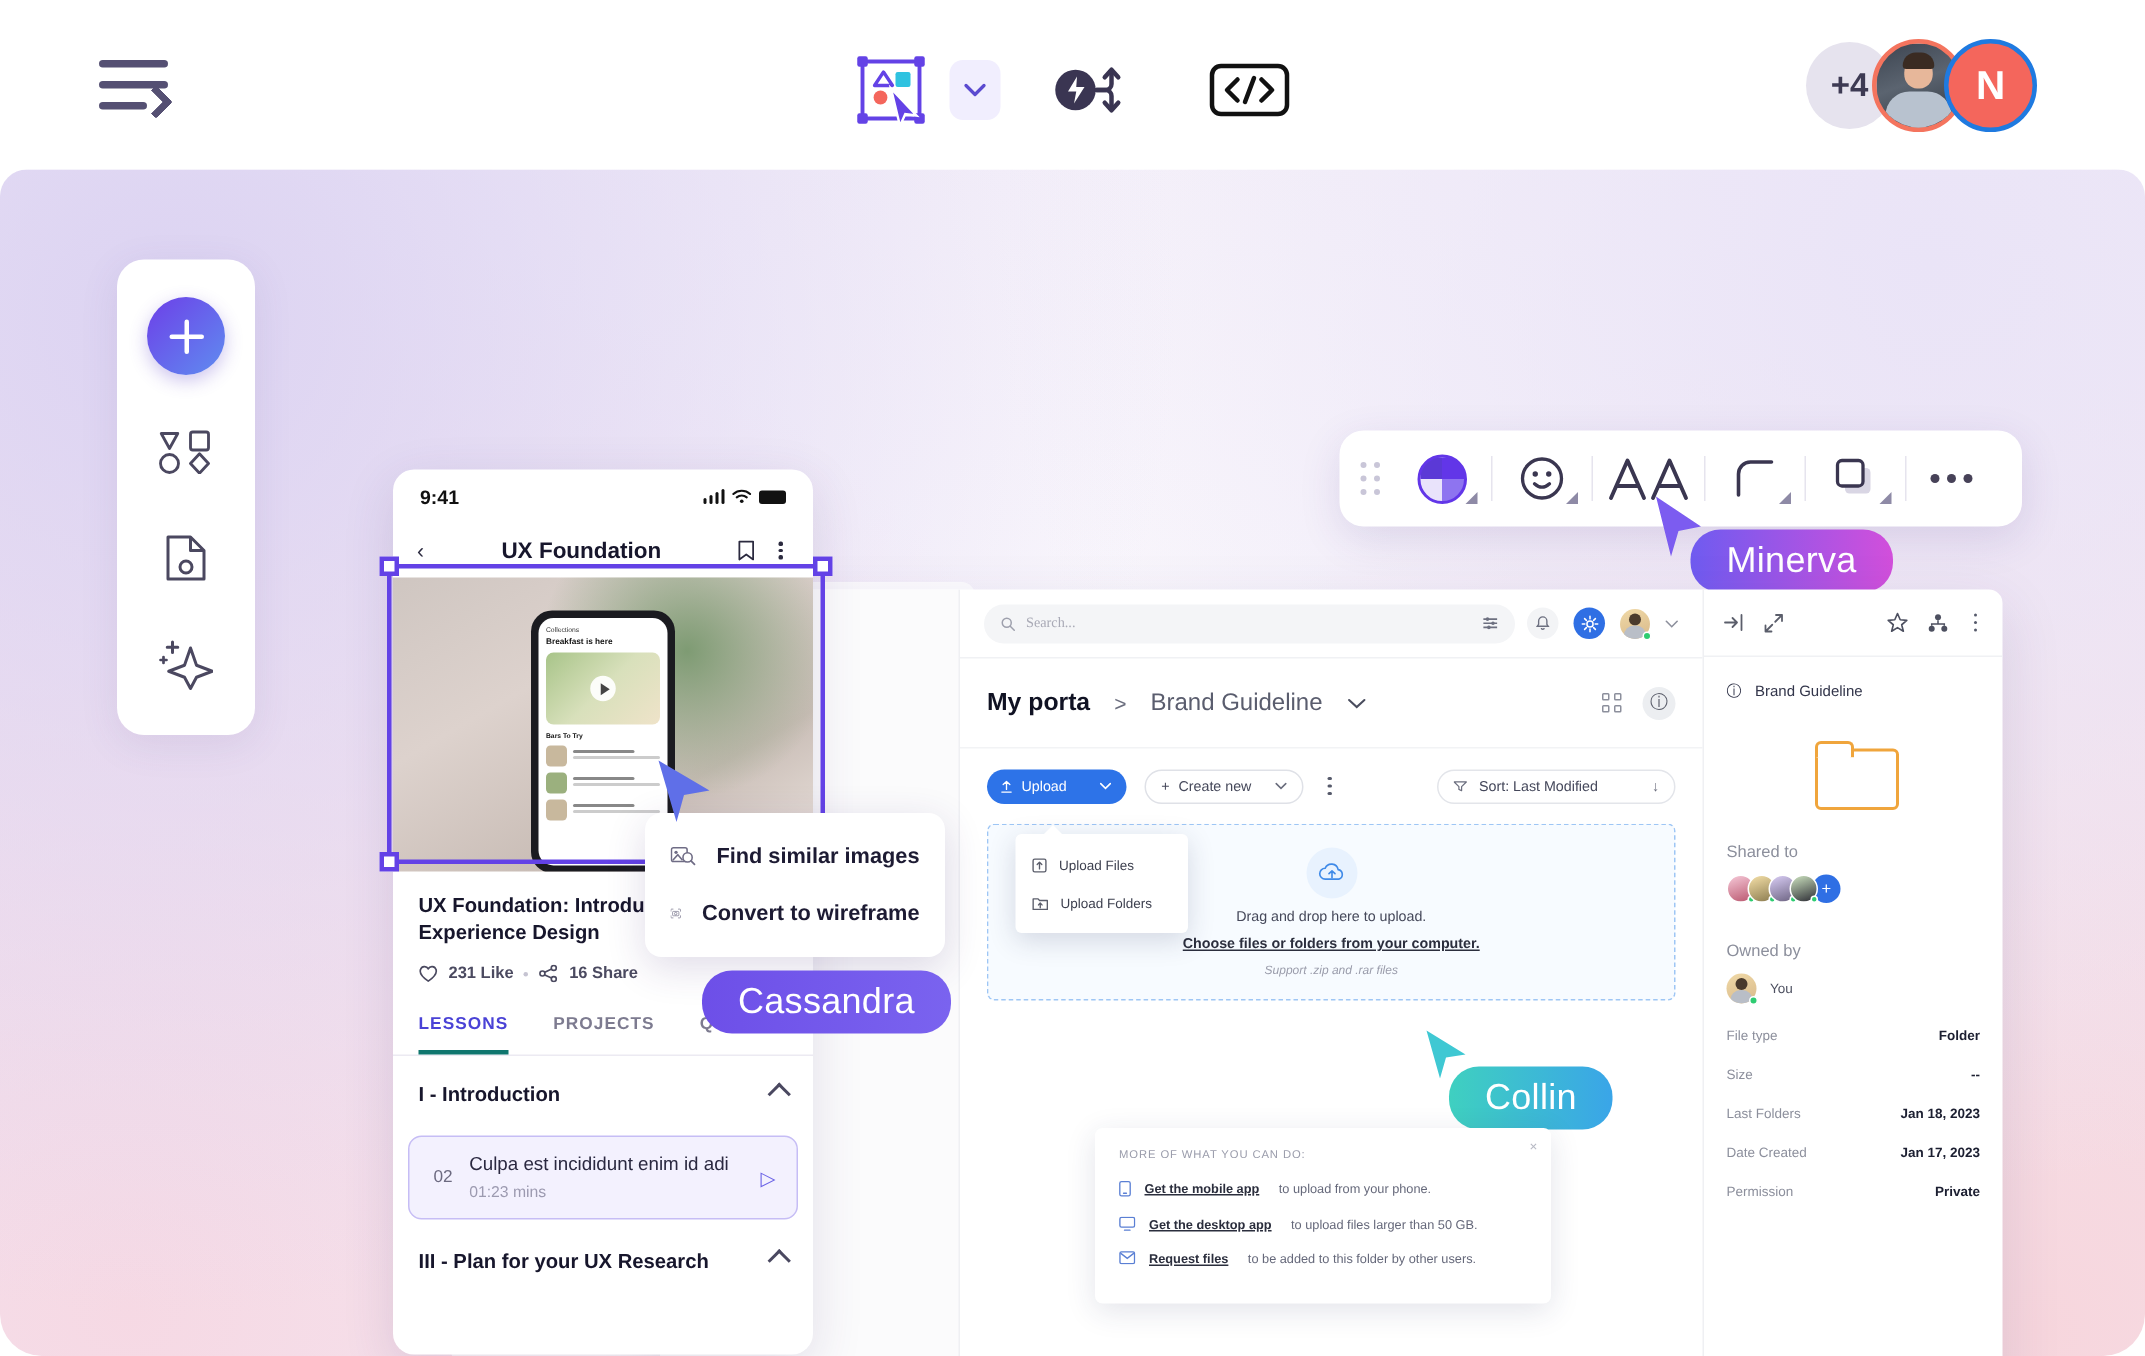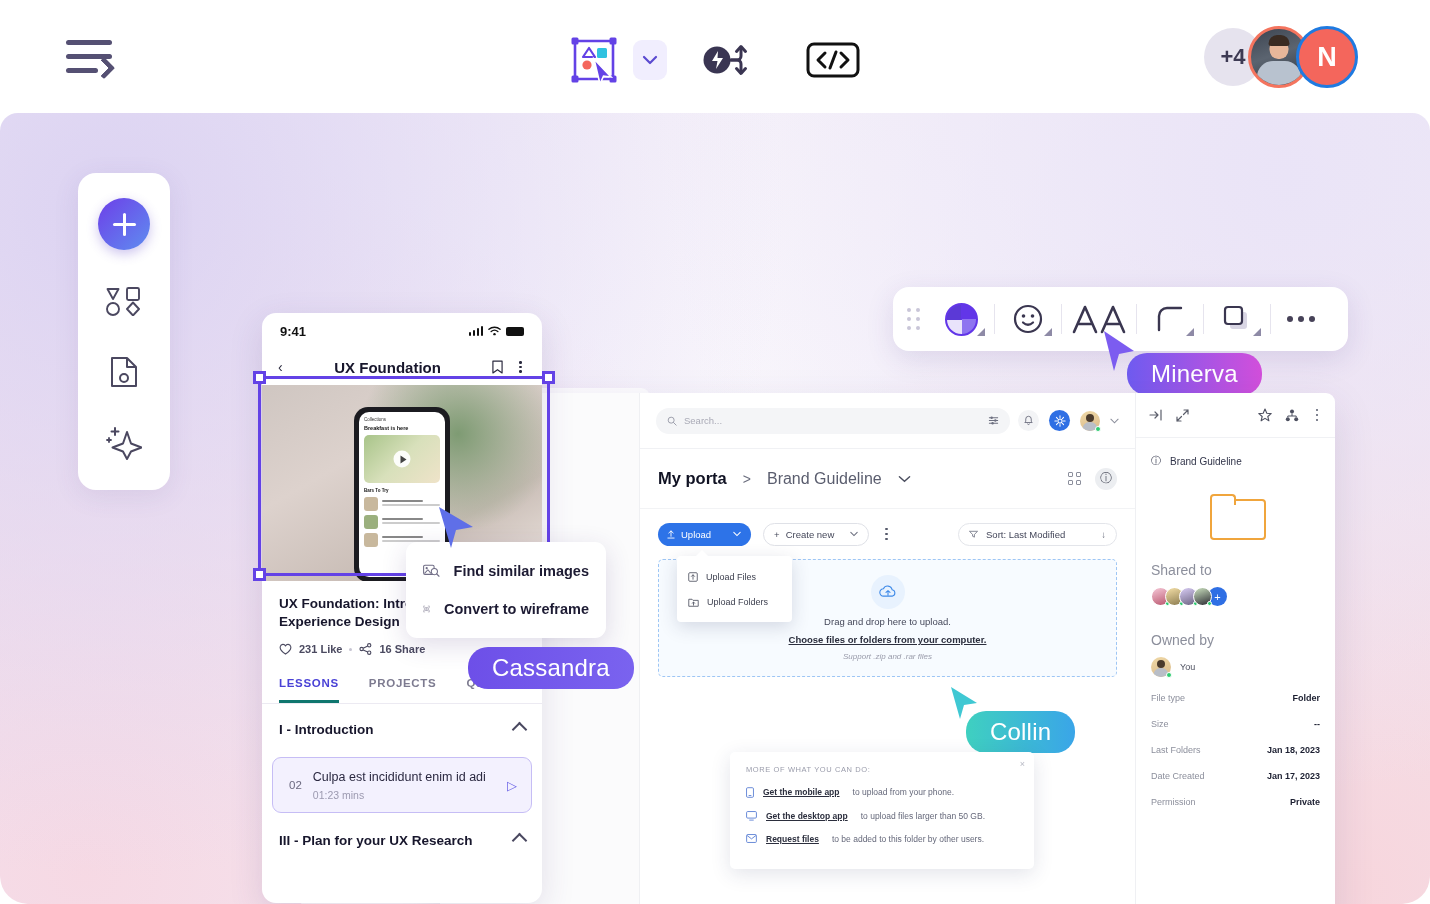--- a/index.html
+++ b/index.html
@@ -236,40 +236,40 @@
   .les.on { background: #f3f1fe; border: 1px solid #c6bdf5; padding-left: 16px; }
   .les .num { font-size: 11.5px; color: #6c6a80; }
   .les .txt { flex: 1; }
   .les .t1 { font-size: 12.5px; color: #2a2840; }
   .les .t2 { font-size: 10.5px; color: #9c9ab0; margin-top: 3px; }
   .les .check { color: #63a8f5; font-size: 14px; }
   .les .play { color: #6b63e6; font-size: 13px; }
 
   
   .ctxmenu {
-    position: absolute; left: 406px; top: 429px;
+    position: absolute; left: 430px; top: 429px;
     width: 200px; height: 96px; background: #fff;
     border-radius: 11px; box-shadow: 0 7px 26px rgba(60,40,110,.16);
     padding: 10px 0;
   }
   .ctx-item { display: flex; align-items: center; gap: 14px; height: 38px; padding: 0 17px; cursor: pointer; }
   .ctx-item .lbl { font-size: 14.5px; font-weight: bold; color: #1d1b33; white-space: nowrap; }
 
   
   .fm {
     position: absolute; left: 440px; top: 280px;
     width: 895px; height: 555px;
     background: #fff; border-radius: 9px;
     box-shadow: 0 14px 40px rgba(60,45,110,.13);
     overflow: hidden;
     display: flex;
   }
   .fm-side { width: 200px; background: #fbfbfc; border-right: 1px solid #eff0f3; position: relative; }
   .fm-main { flex: 1; display: flex; flex-direction: column; }
-  .fm-top { height: 56px; border-bottom: 1px solid #f0f1f4; display: flex; align-items: center; padding: 0 16px; gap: 8px; }
+  .fm-top { height: 46px; border-bottom: 1px solid #f0f1f4; display: flex; align-items: center; padding: 0 16px; gap: 8px; font-family: Liberation Serif, serif; }
   .searchbox { flex: 1; max-width: 400px; height: 26px; background: #f4f5f7; border-radius: 13px;
     display: flex; align-items: center; padding: 0 11px; gap: 7px; }
   .searchbox .ph { font-size: 9.5px; color: #a9aab6; flex: 1; }
   .fm-top-r { margin-left: auto; display: flex; align-items: center; gap: 10px; }
   .rnd-btn { width: 21px; height: 21px; border-radius: 50%; display: flex; align-items: center; justify-content: center; }
   .rnd-grey { background: #f3f4f6; }
   .rnd-blue { background: #2f6fe4; }
   .fm-avatar { width: 20px; height: 20px; border-radius: 50%;
     background: linear-gradient(160deg,#f0d9a7,#d8b98a); position: relative; overflow: hidden; }
   .fm-avatar::after { content:""; position:absolute; left:50%; bottom:0; transform:translateX(-50%);
@@ -333,21 +333,21 @@
   .fm-right { width: 200px; border-left: 1px solid #eff0f3; display: flex; flex-direction: column; }
   .rp-top { height: 45px; display: flex; align-items: center; padding: 0 13px; gap: 13px;
     border-bottom: 1px solid #f0f1f4; }
   .rp-top .sp { margin-left: auto; }
   .rp-file { display: flex; align-items: center; gap: 9px; padding: 16px 15px 0; font-size: 10px; color: #32354a; }
   .folder-ic { margin: 26px auto 0; width: 52px; height: 42px; position: relative; }
   .folder-ic::before { content:""; position:absolute; left:0; top:5px; width:52px; height:37px;
     border: 2.5px solid #f0a53c; border-radius: 4px; }
   .folder-ic::after { content:""; position:absolute; left:0; top:0; width:22px; height:9px;
     border: 2.5px solid #f0a53c; border-bottom: none; border-radius: 4px 4px 0 0; background:#fff; }
-  .rp-lbl { padding: 0 15px; font-size: 14px; color: #8c8f9c; margin-top: 26px; }
+  .rp-lbl { padding: 0 15px; font-size: 11px; color: #8c8f9c; margin-top: 26px; }
   .rp-avs { display: flex; padding: 0 15px; margin-top: 9px; }
   .rp-av { width: 19px; height: 19px; border-radius: 50%; margin-right: -5px; position: relative; border: 1.5px solid #fff; }
   .rp-av .gd { position:absolute; right:-1px; bottom:-1px; width:5px;height:5px;border-radius:50%;
     background:#2ecc71; border:1px solid #fff; }
   .rp-plus { width: 19px; height: 19px; border-radius: 50%; background: #2f6fe4; color: #fff;
     font-size: 11px; display: flex; align-items: center; justify-content: center; margin-left: 1px; }
   .rp-owner { display: flex; align-items: center; gap: 9px; padding: 0 15px; margin-top: 9px; font-size: 9px; color: #4d5060; }
   .rp-tabs { display: flex; gap: 12px; padding: 0 15px; margin-top: 20px; border-top: 1px solid #f0f1f4; padding-top: 13px; }
   .rp-tabs span { font-size: 9px; color: #8c8f9c; padding-bottom: 4px; cursor: pointer; }
   .rp-tabs span.on { color: #1c1f31; font-weight: bold; border-bottom: 2px solid #1c1f31; }

